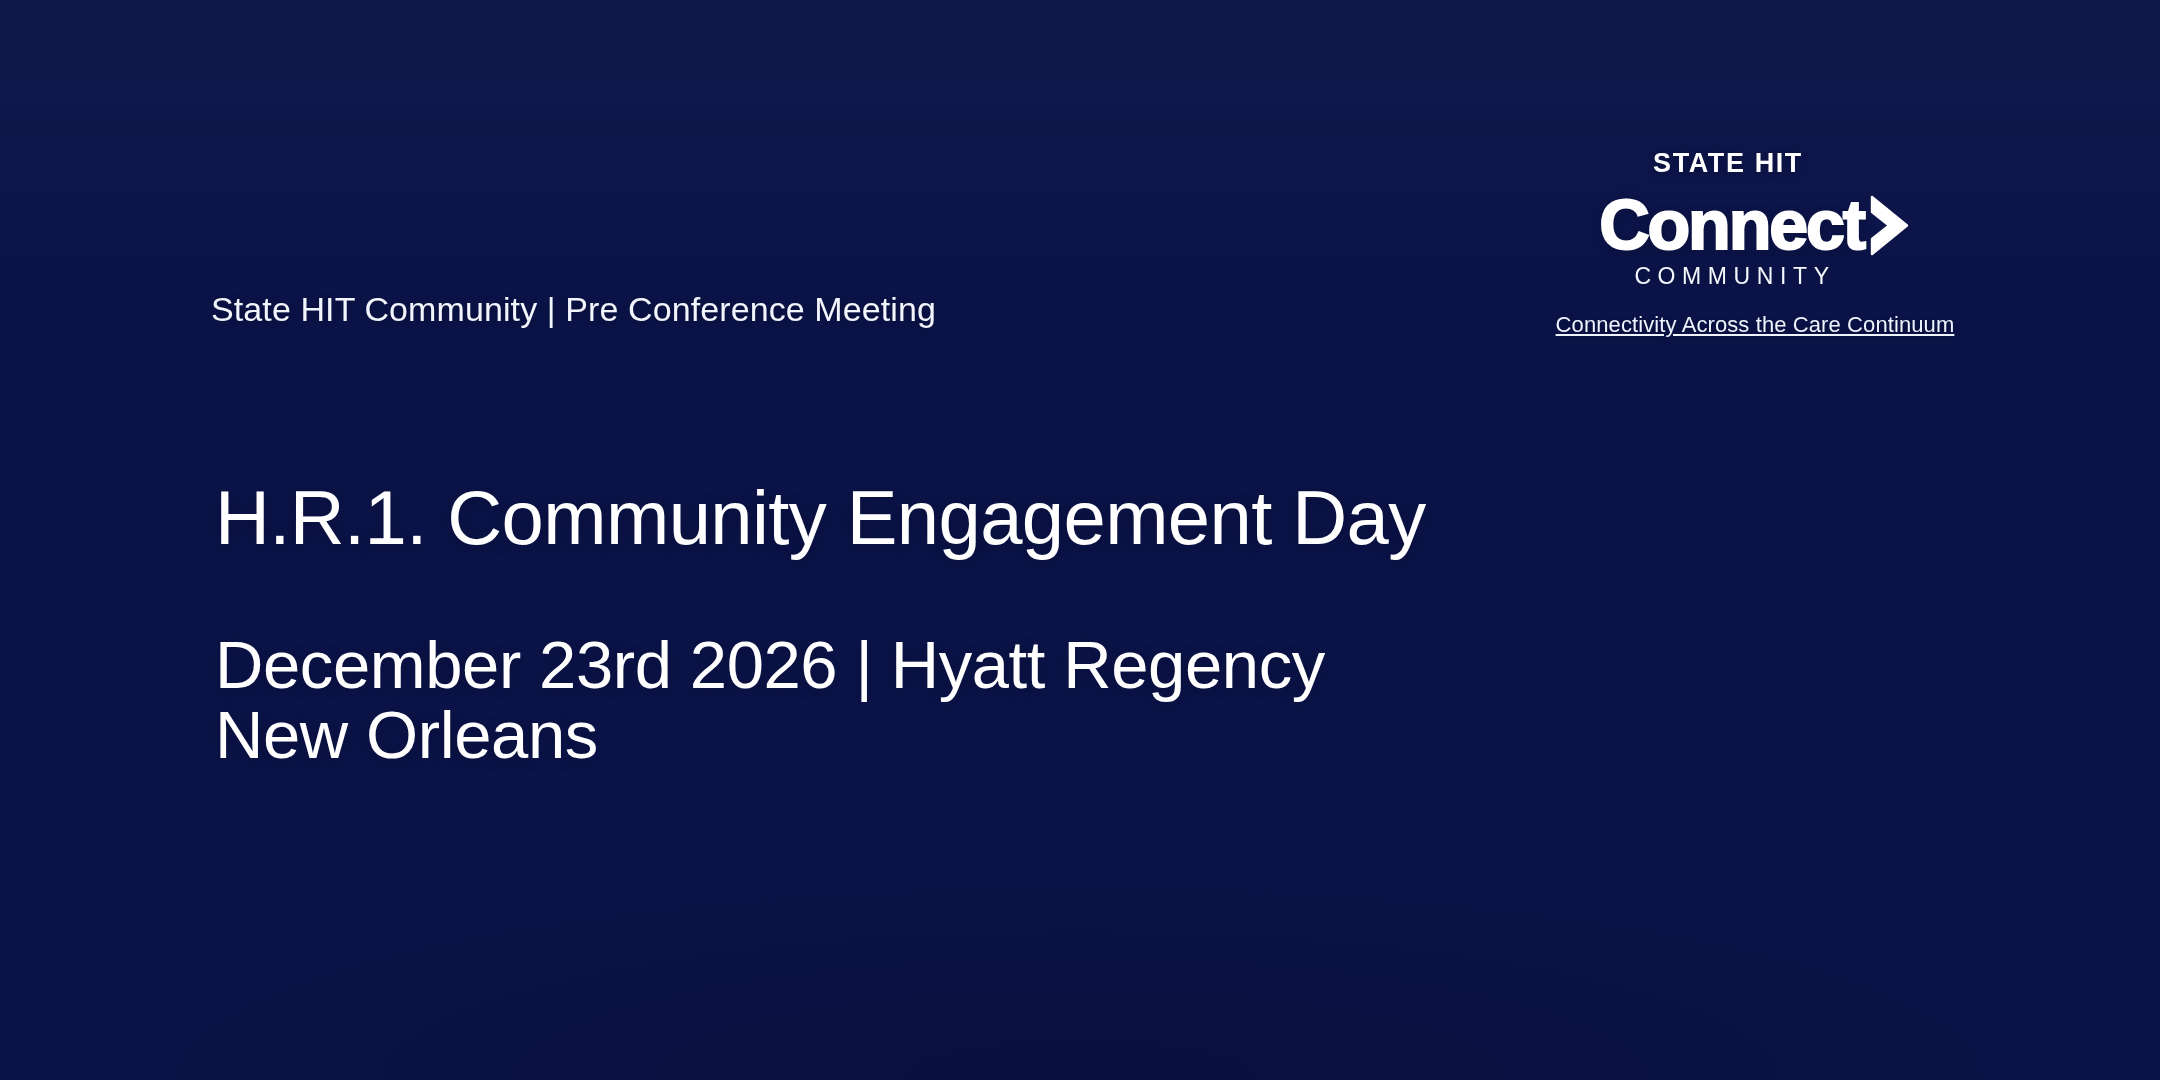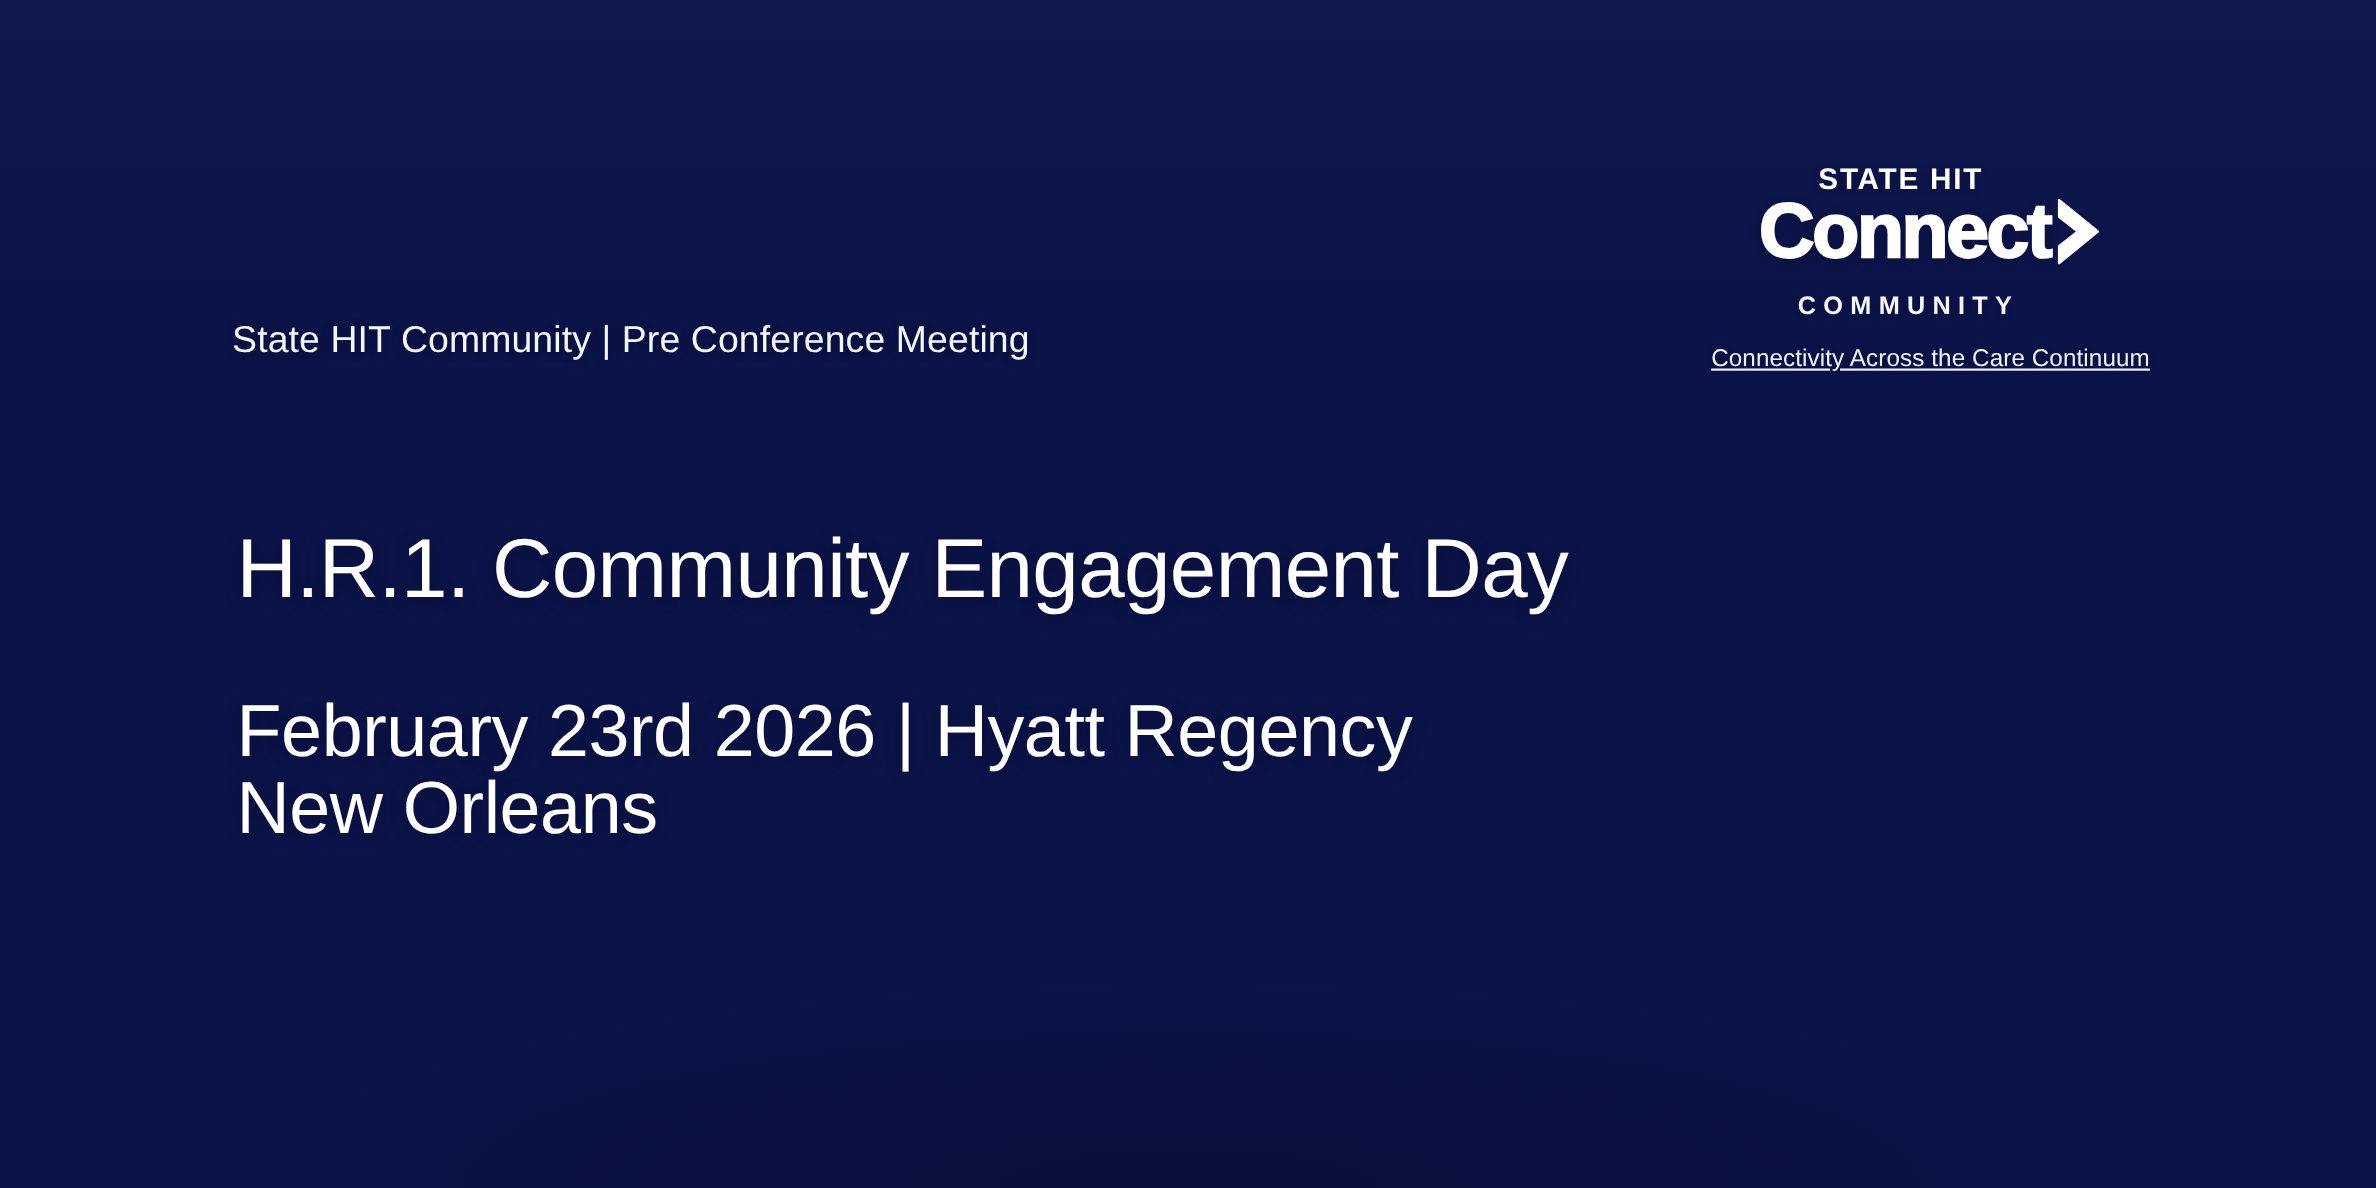--- a/index.html
+++ b/index.html
@@ -134,21 +134,21 @@
     width: 400px;
     text-align: center;
     color: #ffffff;
   }
 
   .logo-state-hit {
     font-size: 27px;
     font-weight: 700;
     letter-spacing: 1.6px;
     line-height: 1;
-    margin-bottom: 1px;
+    margin-bottom: 16px;
     padding-right: 54px;
     text-shadow: 0 1px 8px rgba(0, 0, 0, 0.22);
   }
 
   .logo-wordmark-row {
     display: flex;
     align-items: flex-end;
     justify-content: center;
     gap: 2px;
     line-height: 1;
@@ -168,24 +168,24 @@
     width: 44px;
     height: 62px;
     flex: 0 0 auto;
     margin-left: 1px;
     margin-bottom: 2px;
     display: block;
   }
 
   .logo-community {
     font-size: 23px;
-    font-weight: 700;
+    font-weight: 400;
     letter-spacing: 6.6px;
     line-height: 1;
-    margin-top: 22px;
+    margin-top: 6px;
     padding-left: 6px;
     padding-right: 46px;
     color: #f4f7fd;
     text-shadow: 0 1px 8px rgba(0, 0, 0, 0.20);
   }
 
   .logo-tagline {
     font-size: 22px;
     font-weight: 400;
     letter-spacing: 0.1px;
@@ -201,21 +201,21 @@
 <body>
 
 <div id="stage">
   <div class="content">
 
     <div class="eyebrow">State HIT Community | Pre Conference Meeting</div>
 
     <h1 class="headline">H.R.1. Community Engagement Day</h1>
 
     <div class="event-lines">
-      <span class="line">February 23rd 2026 | Hyatt Regency</span>
+      <span class="line">December 23rd 2026 | Hyatt Regency</span>
       <span class="line">New Orleans</span>
     </div>
 
     <div class="logo">
       <div class="logo-state-hit">STATE HIT</div>
 
       <div class="logo-wordmark-row">
         <span class="logo-connect">Connect</span>
         <svg class="logo-chevron" viewBox="0 0 44 62" aria-hidden="true">
           <path d="M5 2 L40 30.5 L5 59 L5 44 L22 30.5 L5 17 Z" fill="#ffffff" stroke="#ffffff" stroke-width="2.4" stroke-linejoin="round"></path>

